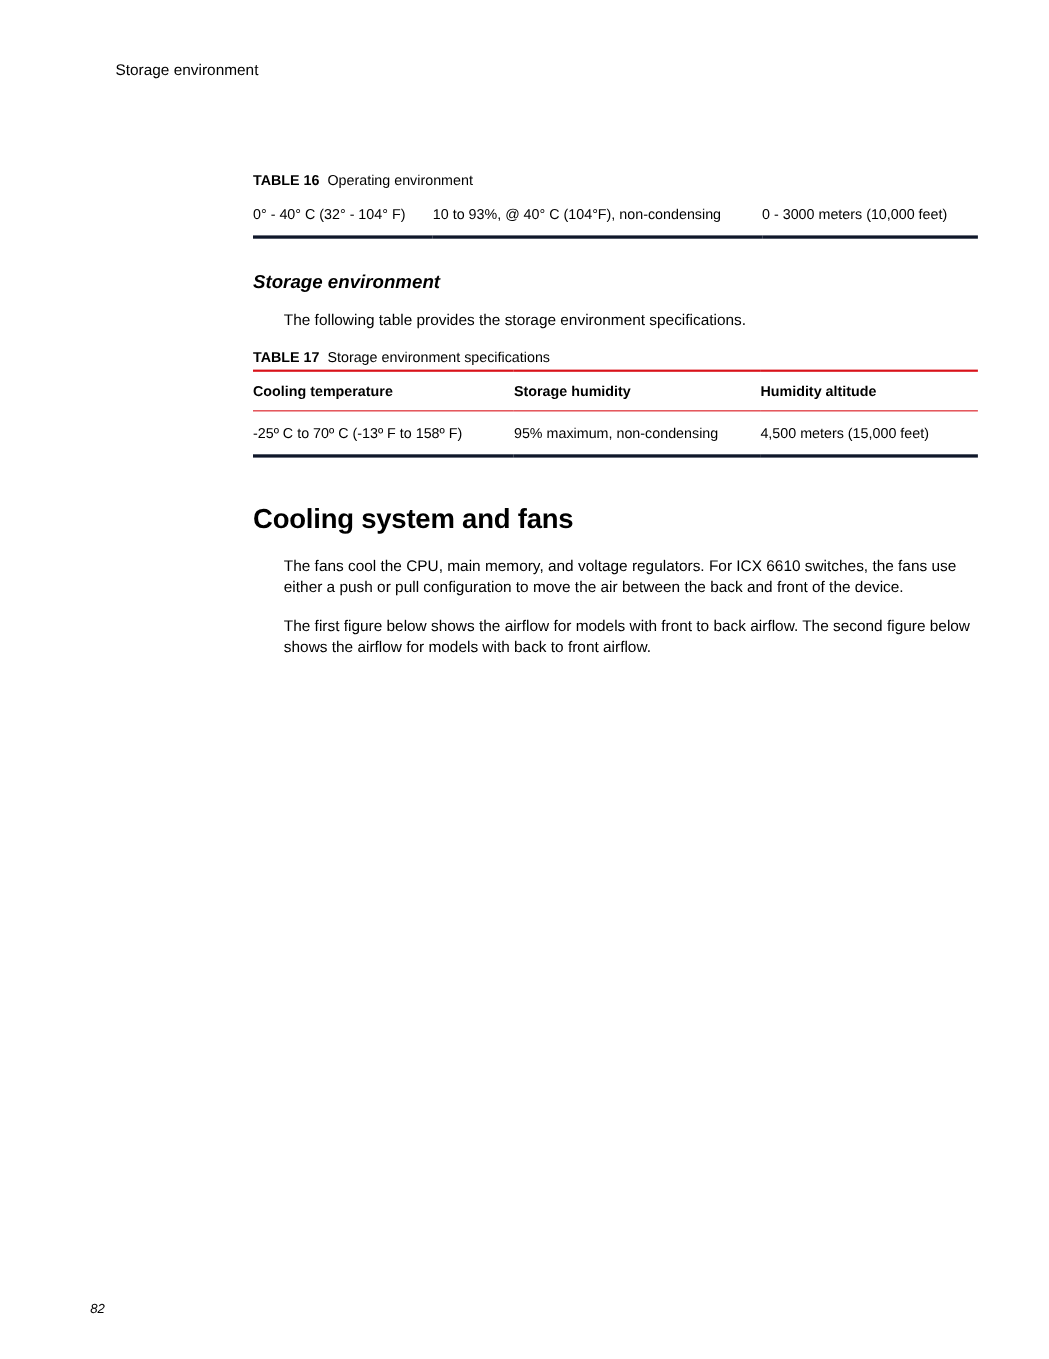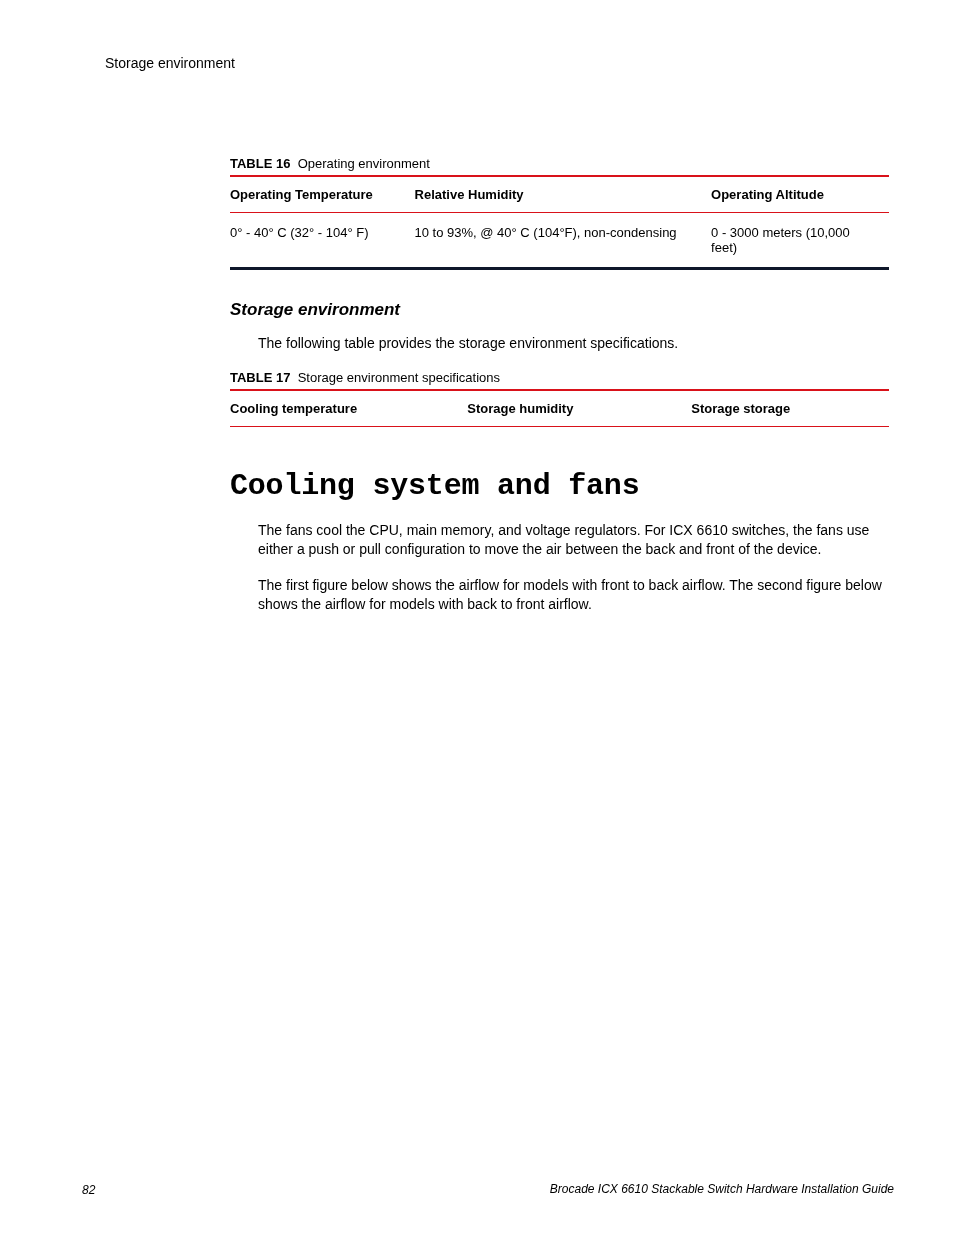--- a/index.html
+++ b/index.html
@@ -62,24 +62,24 @@
     margin: 22px 0 14px 0;
     font-family: Arial, Helvetica, sans-serif;
   }
   .para {
     font-size: 14px;
     line-height: 1.32;
     margin-bottom: 18px;
     margin-left: 28px;
   }
   .h2 {
-    font-size: 30px;
+    font-size: 25px;
     font-weight: bold;
     margin: 42px 0 18px 0;
-    font-family: Liberation Mono, monospace;
+    font-family: Liberation Sans, sans-serif;
     letter-spacing: -0.2px;
   }
   .footer {
     position: absolute;
     bottom: 38px;
     left: 60px;
     right: 60px;
     display: flex;
     justify-content: space-between;
     align-items: flex-end;
@@ -95,54 +95,53 @@
 <div class="page">
   <div class="running-head">Storage environment</div>
 
   <div class="content">
 
     <div class="table-caption">
       <b>TABLE 16</b>&nbsp;&nbsp;<span>Operating environment</span>
     </div>
     <table class="spec">
       <tbody>
-          <tr class="rule-top rule-thin">
-        <th style="width:28%">Operating Temperature</th>
-        <th style="width:45%">Relative Humidity</th>
-        <th>Operating Altitude</th>
-      </tr>
       <tr class="rule-bottom">
         <td>0° - 40° C (32° - 104° F)</td>
         <td>10 to 93%, @ 40° C (104°F), non-condensing</td>
         <td>0 - 3000 meters (10,000 feet)</td>
       </tr>
     </tbody>
       </table>
 
     <div class="subhead">Storage environment</div>
     <div class="para">The following table provides the storage environment specifications.</div>
 
     <div class="table-caption">
       <b>TABLE 17</b>&nbsp;&nbsp;<span>Storage environment specifications</span>
     </div>
     <table class="spec">
       <tbody>
           <tr class="rule-top rule-thin">
         <th style="width:36%">Cooling temperature</th>
         <th style="width:34%">Storage humidity</th>
-        <th>Storage storage</th>
+        <th>Humidity altitude</th>
+      </tr>
+      <tr class="rule-bottom">
+        <td>-25º C to 70º C (-13º F to 158º F)</td>
+        <td>95% maximum, non-condensing</td>
+        <td>4,500 meters (15,000 feet)</td>
       </tr>
     </tbody>
       </table>
 
     <div class="h2">Cooling system and fans</div>
     <div class="para">The fans cool the CPU, main memory, and voltage regulators. For ICX 6610 switches, the fans use either a push or pull configuration to move the air between the back and front of the device.</div>
     <div class="para">The first figure below shows the airflow for models with front to back airflow. The second figure below shows the airflow for models with back to front airflow.</div>
 
   </div>
 
   <div class="footer">
     <div class="pn">82</div>
     <div class="right">
-      <div>Brocade ICX 6610 Stackable Switch Hardware Installation Guide</div>
     </div>
   </div>
 </div>
 
 </body></html>

